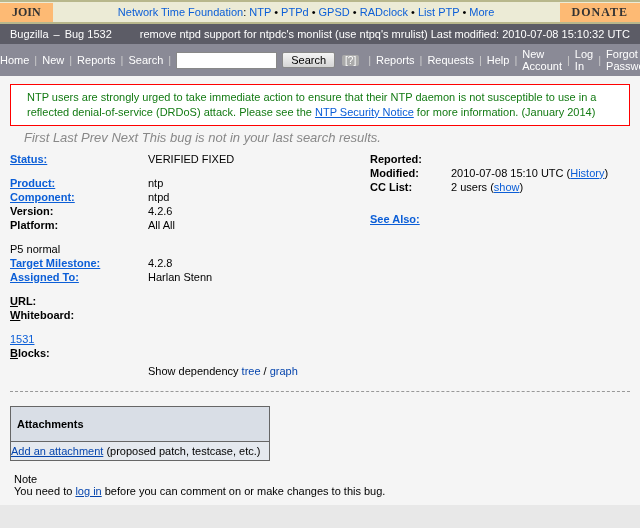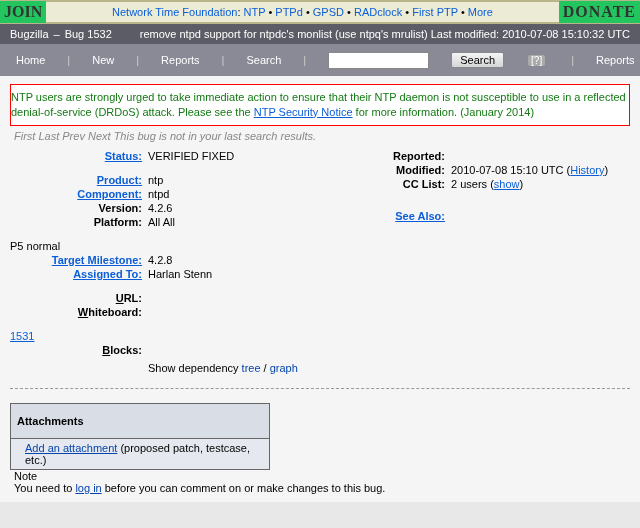--- a/index.html
+++ b/index.html
@@ -1,68 +1,68 @@
 <!DOCTYPE html>
 <html><head>
 <meta charset="utf-8">
 <style>
   html,body{margin:0;padding:0;font-family:Verdana,Arial,sans-serif;font-size:11px;color:#000;background:#e8e8e8}
   a{color:#0645ad;text-decoration:none}
   .topbar{background:#ecebd6;border-top:2px solid #b8b78c;border-bottom:2px solid #b8b78c;display:flex;align-items:center;height:20px;padding:0}
-  .join-btn,.donate-btn{background:#22c55e;color:#333;font-weight:bold;font-size:16px;padding:2px 4px;font-family:Verdana}
+  .join-btn,.donate-btn{background:#fdba74;color:#333;font-weight:bold;font-size:12px;padding:2px 12px;font-family:Verdana}
   .donate-btn{margin-left:auto;letter-spacing:1px}
   .topcenter{flex:1;text-align:center;font-size:11px}
   .topcenter a{color:#0b5ed7}
   .header{background:#5c5c66;color:#fff;display:flex;align-items:center;padding:4px 10px;font-size:11px}
   .header-sep{margin:0 5px}
   .header-title{font-weight:normal}
   .header-desc{margin-left:28px;flex:1}
   .header-mod{font-size:11px}
-  .nav{background:#8a8a96;padding:4px 16px;display:flex;align-items:center;gap:20px;color:#fff;font-size:11px}
+  .nav{background:#8a8a96;padding:4px 0;display:flex;align-items:center;gap:3px;color:#fff;font-size:11px}
   .nav a{color:#fff}
   .nav-sep{color:#ccc;margin:0 2px}
   .searchbox{background:#fff;border:1px solid #888;height:15px;width:95px;padding:0 2px;font-size:11px}
   .searchbtn{background:linear-gradient(#f5f5f5,#d5d5d5);border:1px solid #888;border-radius:2px;padding:1px 8px;font-size:11px;margin-left:2px}
   .qmark{background:#aaa;color:#fff;padding:0 3px;margin:0 4px;border-radius:2px;font-size:10px}
   .body{background:#f5f5f5;padding:8px 10px}
-  .notice{border:1px solid red;background:#fff;padding:5px 0;color:#137a13;font-size:11px;line-height:1.35}
+  .notice{border:1px solid red;background:#fff;padding:5px 16px;color:#137a13;font-size:11px;line-height:1.35}
   .notice a{color:#0b5ed7;text-decoration:underline}
-  .searchnote{color:#888;font-style:italic;font-size:11px;margin:4px 4px 6px}
+  .searchnote{color:#888;font-style:italic;font-size:13px;margin:4px 14px 6px}
   .bugtitle{font-size:13px;font-weight:bold;color:#333;margin:6px 0 10px}
   .bugtitle a{color:#733b8f;text-decoration:underline}
   .cols{display:flex;gap:30px}
   .leftcol{width:330px}
   .rightcol{flex:1}
   .field{display:flex;margin:2px 0;font-size:11px}
-  .flabel{width:132px;text-align:right;font-weight:bold;padding-right:6px}
+  .flabel{width:132px;text-align:left;font-weight:bold;padding-right:6px}
   .flabel a,.flabel span.u{color:#0b5ed7;text-decoration:underline}
   .flabel .uletter{text-decoration:underline}
   .fval{flex:1}
   .fval a{color:#0b5ed7;text-decoration:underline}
   .rightcol .field .flabel{width:75px}
   .showdep{margin:6px 0 0 138px;font-size:11px}
   hr.dash{border:none;border-top:1px dashed #999;margin:14px 0}
   .attachbox{border:1px solid #666;width:258px}
   .attachhead{background:#d9dee6;padding:11px 6px;font-weight:bold;border-bottom:1px solid #666;font-size:11px}
-  .attachbody{background:#e5e9ef;padding:3px 14px;font-size:11px}
+  .attachbody{background:#e5e9ef;padding:3px 0;font-size:11px}
   .attachbody a{text-decoration:underline}
-  .notebox{font-size:11px}
+  .notebox{margin-top:12px;font-size:11px}
 </style>
 </head>
 <body>
 
 <div class="topbar">
   <span class="join-btn">JOIN</span>
   <div class="topcenter">
     <a>Network Time Foundation</a>:
     <a>NTP</a> •
     <a>PTPd</a> •
     <a>GPSD</a> •
     <a>RADclock</a> •
-    <a>First PTP</a> •
+    <a>List PTP</a> •
     <a>More</a>
   </div>
   <span class="donate-btn">DONATE</span>
 </div>
 
 <div class="header">
   <span class="header-title">Bugzilla</span>
   <span class="header-sep">–</span>
   <span class="header-title">Bug 1532</span>
   <span class="header-desc">remove ntpd support for ntpdc's monlist (use ntpq's mrulist)</span>

